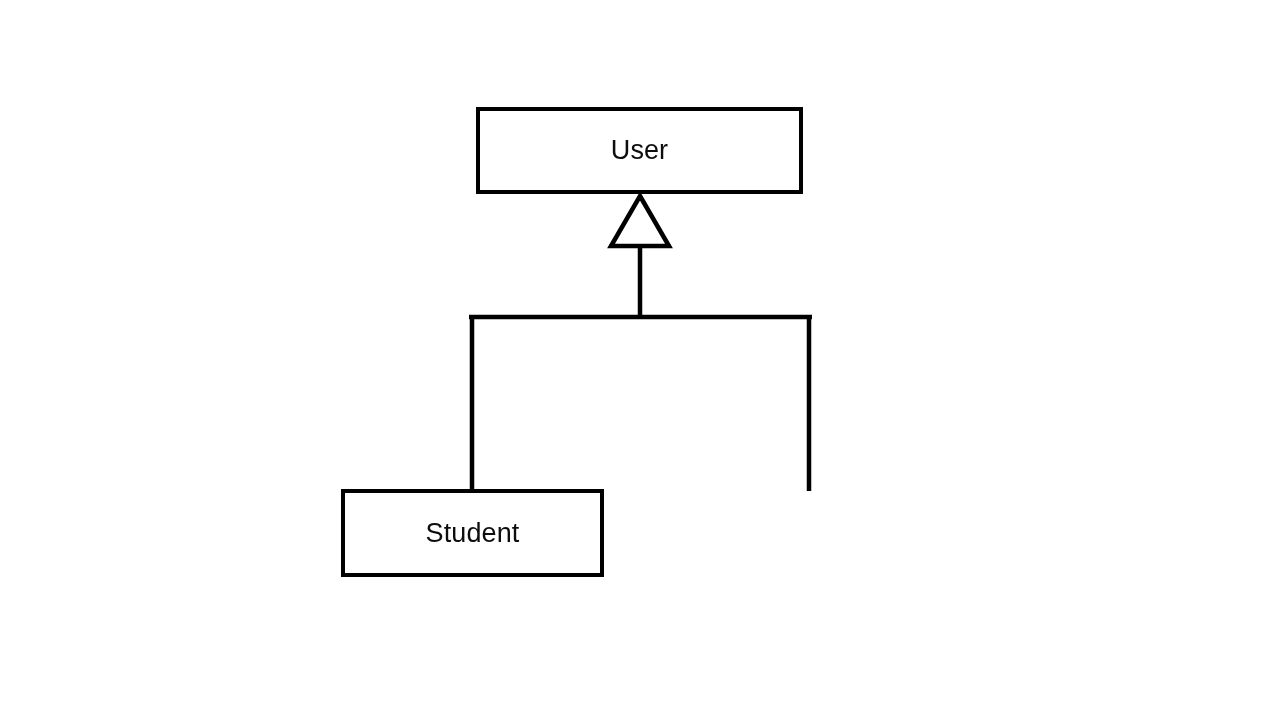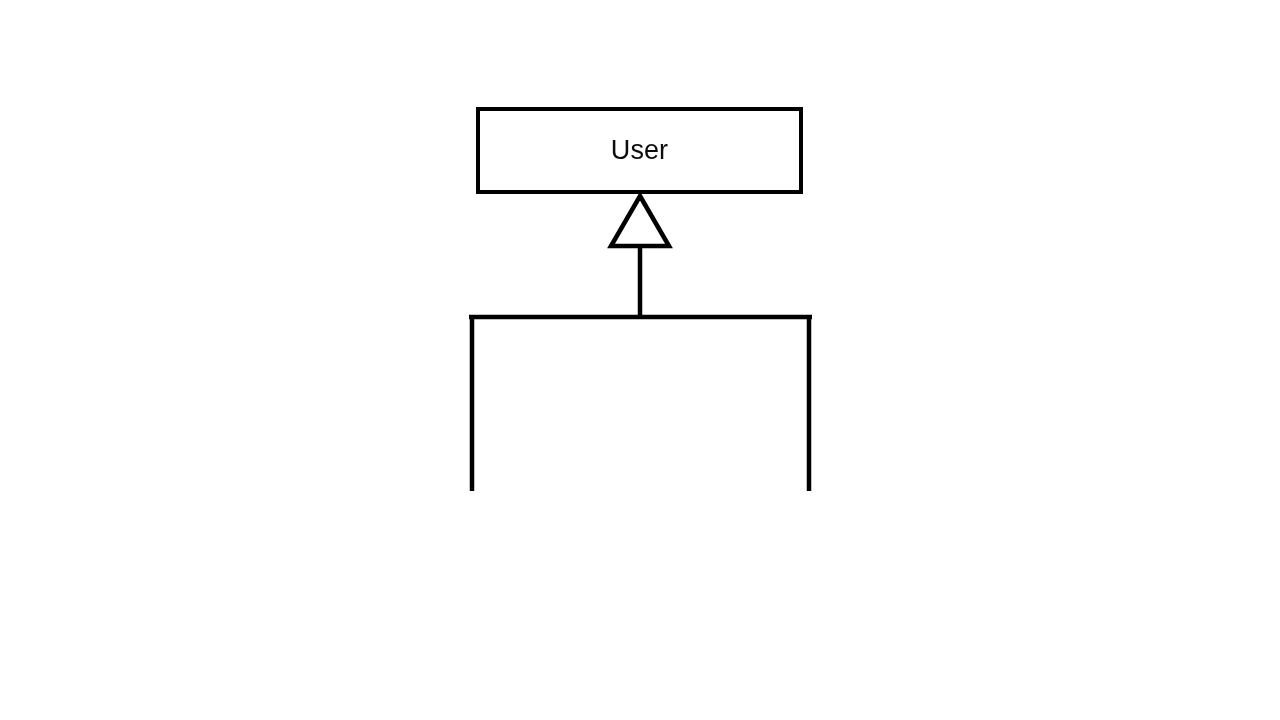--- a/index.html
+++ b/index.html
@@ -82,15 +82,18 @@
 
     <line id="conn-drop-right" x1="809" y1="315" x2="809" y2="491" stroke="#000000" stroke-width="4.5" stroke-linecap="butt"></line>
 
     <polygon id="conn-arrowhead" points="640,196 669,246 611,246" fill="#ffffff" stroke="#000000" stroke-width="4.5" stroke-linejoin="miter"></polygon>
   </svg>
 
   <div class="class-node" id="node-user">
     <span class="class-name">User</span>
   </div>
 
+  <div class="class-node" id="node-student">
+    <span class="class-name">Student</span>
+  </div>
 
 
 </div>
 
 </body></html>

